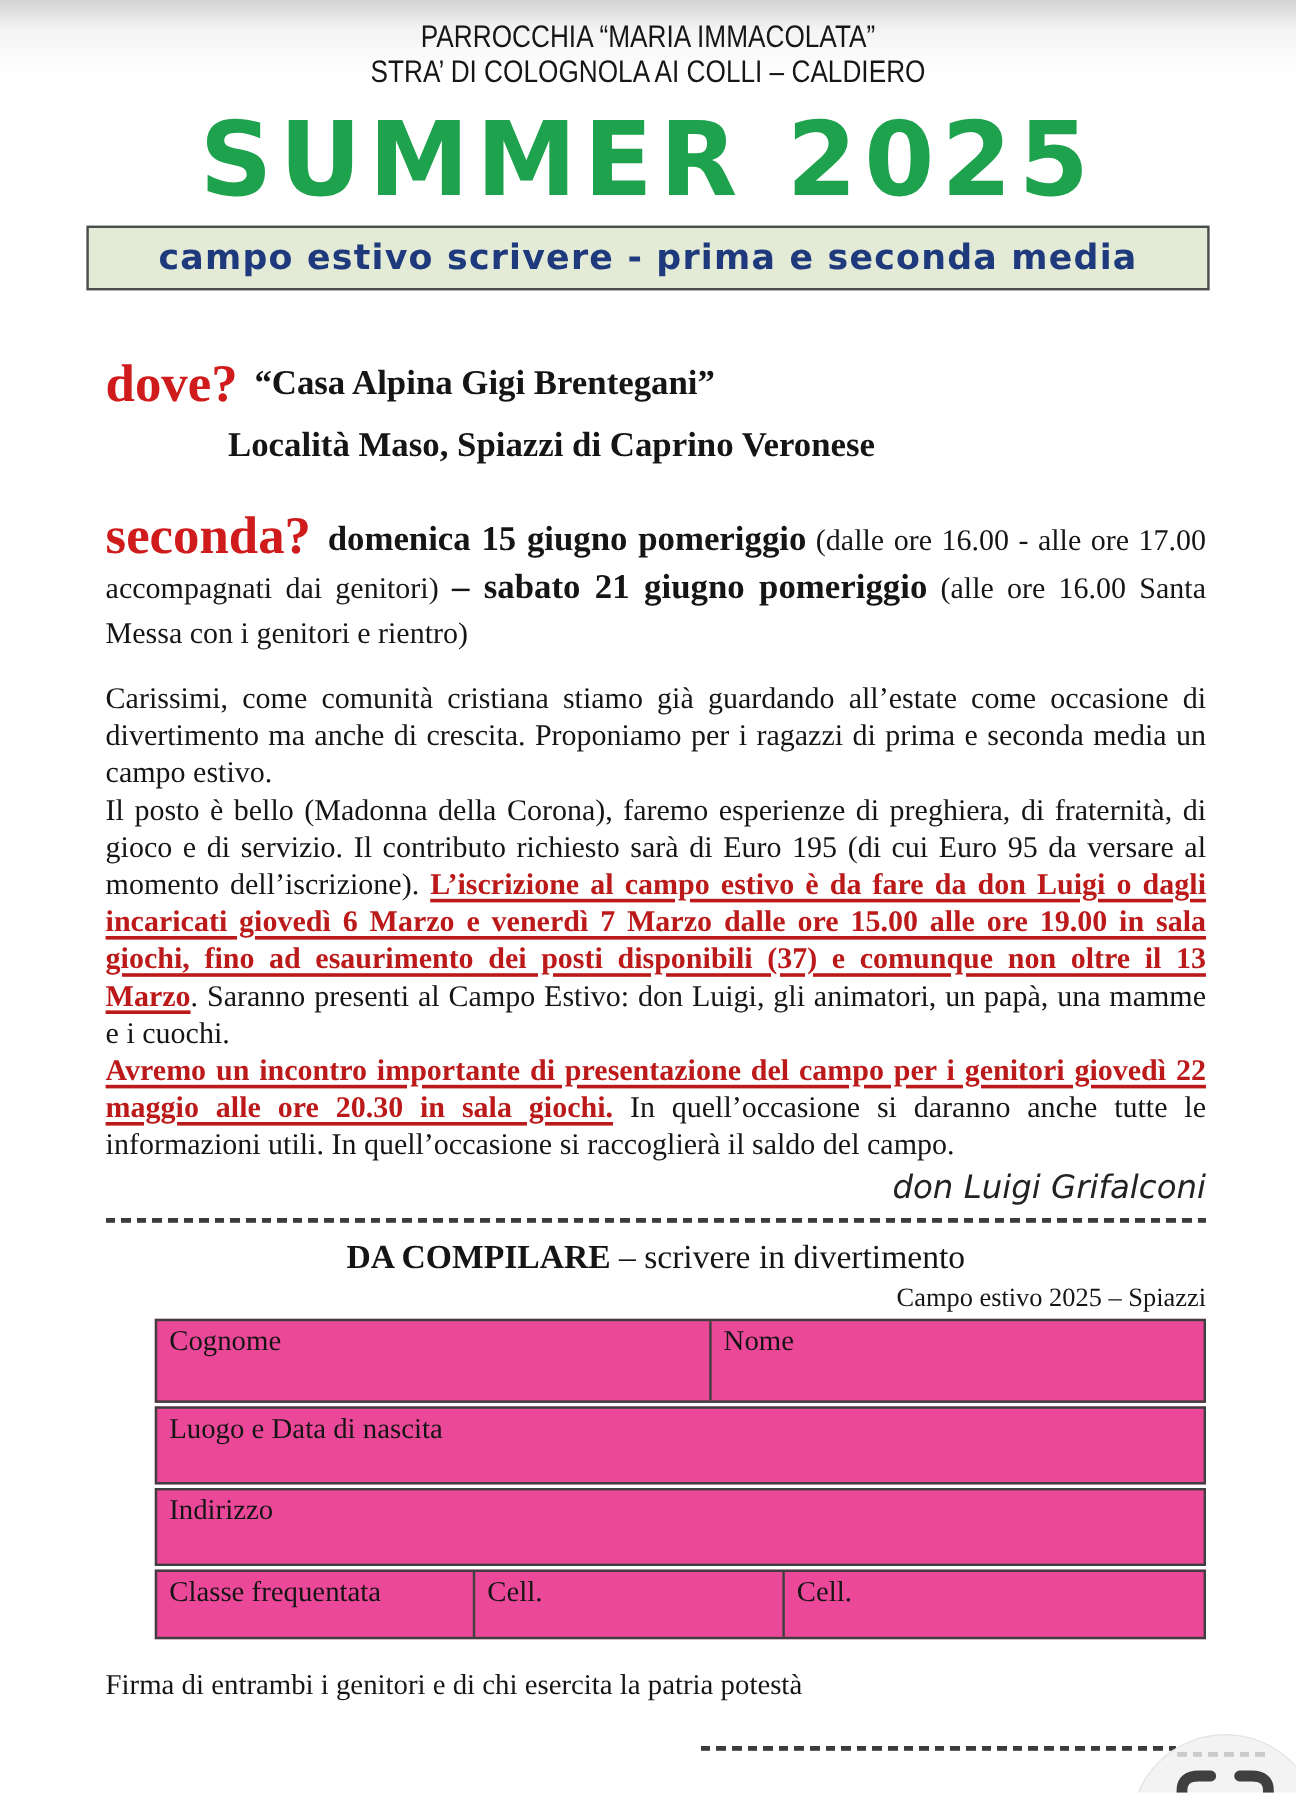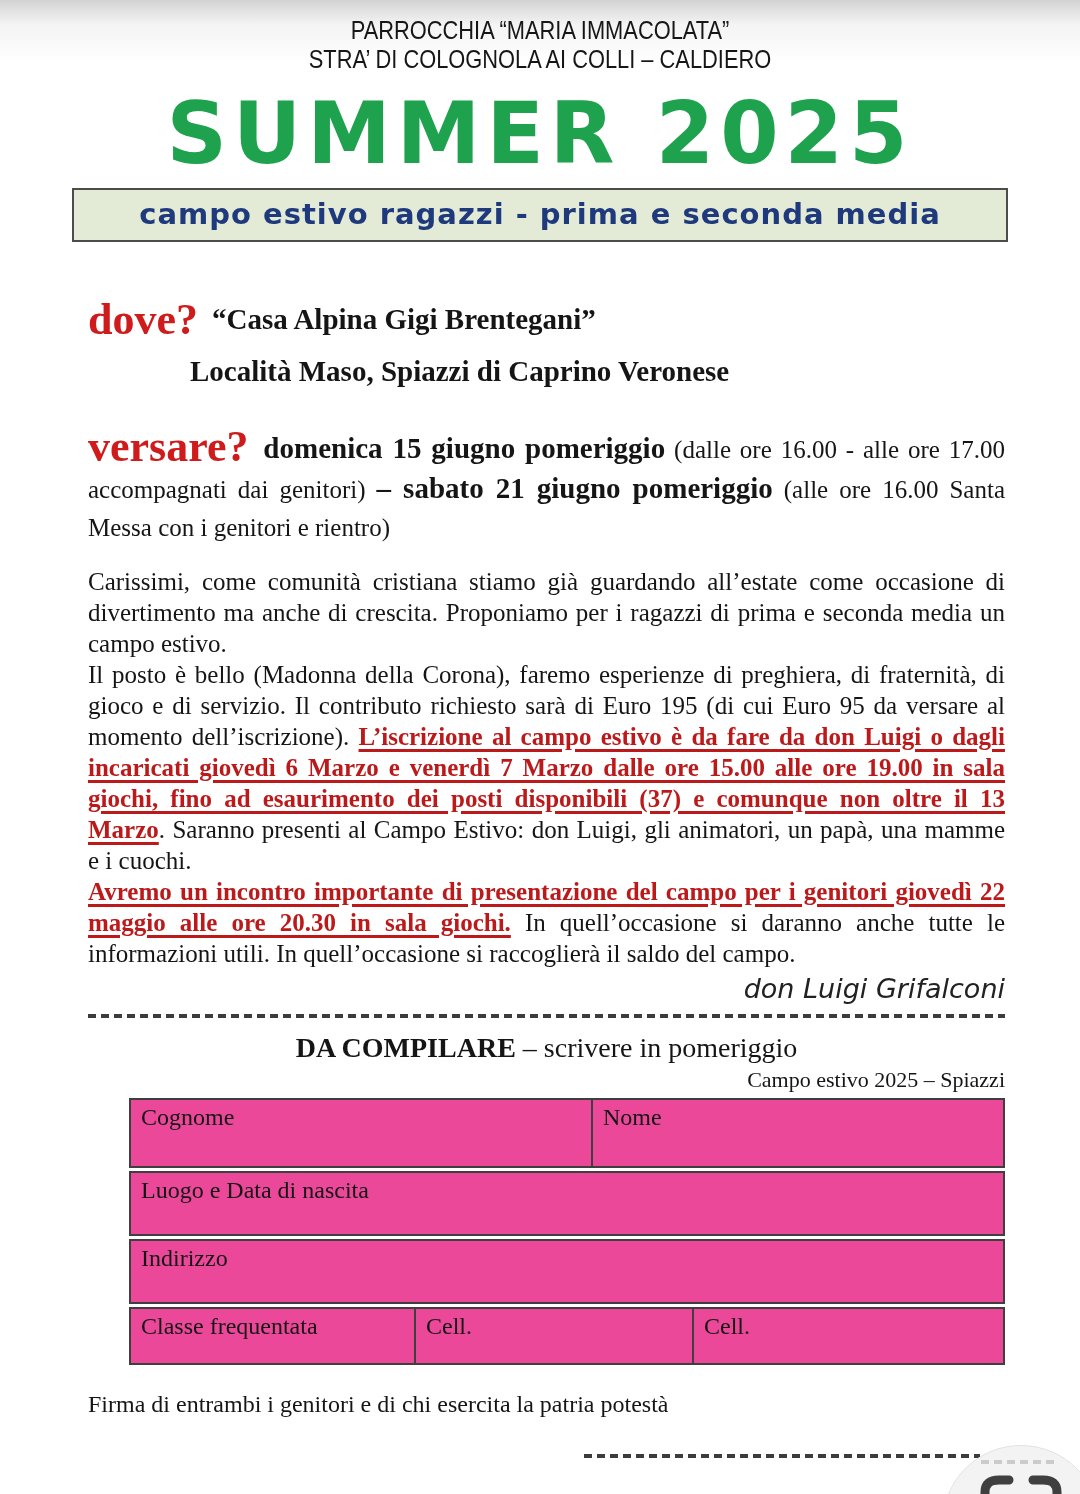--- a/index.html
+++ b/index.html
@@ -64,21 +64,21 @@
 
   
   .form-title { margin-top:14px; text-align:center; font-size:28px; }
   .form-title .bold { font-weight:bold;text-align:center; }
   .form-subtitle { margin-top:3px; text-align:right; font-size:22px; }
 
   .t-row { border:2px solid #3f3f3f; display:grid; background:#ec4899;margin-left:41px; }
   .t-row + .t-row { margin-top:3px; }
   .row-1 { margin-top:5px; grid-template-columns:460px 1fr; height:70px; }
   .row-2, .row-3 { height:65px; }
-  .row-4 { grid-template-columns:263px 258px 1fr; height:58px;gap:20px; }
+  .row-4 { grid-template-columns:263px 258px 1fr; height:58px; }
   .t-cell { padding:4px 10px; font-size:24px; }
   .t-cell + .t-cell { border-left:2px solid #3f3f3f; }
 
   .firma { margin-top:26px; font-size:24px; }
 
   .sig-lines { margin-top:36px; display:flex; flex-direction:column;
     align-items:flex-end; padding-right:25px; }
   .sig-line { width:396px; }
   .sig-line.second { margin-top:48px; }
   .sig-line-ext { position:absolute; left:981px; top:1460px; width:78px; height:4px;
@@ -97,53 +97,53 @@
   <div class="photo-edge"></div>
 
   <div class="parish">
     <div>PARROCCHIA “MARIA IMMACOLATA”</div>
     <div>STRA’ DI COLOGNOLA AI COLLI – CALDIERO</div>
   </div>
 
   <div class="main-title">SUMMER 2025</div>
 
   <div class="banner">
-    <span>campo estivo ragazzi - prima e seconda media</span>
+    <span>campo estivo scrivere - prima e seconda media</span>
   </div>
 
   <div class="content">
 
     <div class="dove">
       <div class="dove-line1">
         <span class="red-label">dove?</span>
         <span class="dove-venue">“Casa Alpina Gigi Brentegani”</span>
       </div>
       <div class="dove-address">Località Maso, Spiazzi di Caprino Veronese</div>
     </div>
 
     <div class="quando">
-      <span class="red-label">versare?</span>
+      <span class="red-label">seconda?</span>
       <span class="b28">domenica 15 giugno pomeriggio</span>
       <span> (dalle ore 16.00 - alle ore 17.00 accompagnati dai genitori) </span>
       <span class="b28">– sabato 21 giugno pomeriggio</span>
       <span> (alle ore 16.00 Santa Messa con i genitori e rientro)</span>
     </div>
 
     <div class="intro">
       <p>Carissimi, come comunità cristiana stiamo già guardando all’estate come occasione di divertimento ma anche di crescita. Proponiamo per i ragazzi di prima e seconda media un campo estivo.</p>
       <p><span>Il posto è bello (Madonna della Corona), faremo esperienze di preghiera, di fraternità, di gioco e di servizio. Il contributo richiesto sarà di Euro 195 (di cui Euro 95 da versare al momento dell’iscrizione). </span><span class="red-u">L’iscrizione al campo estivo è da fare da don Luigi o dagli incaricati giovedì 6 Marzo e venerdì 7 Marzo dalle ore 15.00 alle ore 19.00 in sala giochi, fino ad esaurimento dei posti disponibili (37) e comunque non oltre il 13 Marzo</span><span>. Saranno presenti al Campo Estivo: don Luigi, gli animatori, un papà, una mamme e i cuochi.</span></p>
       <p><span class="red-u">Avremo un incontro importante di presentazione del campo per i genitori giovedì 22 maggio alle ore 20.30 in sala giochi.</span><span> In quell’occasione si daranno anche tutte le informazioni utili. In quell’occasione si raccoglierà il saldo del campo.</span></p>
     </div>
 
     <div class="sig-name">don Luigi Grifalconi</div>
 
     <div class="dash separator"></div>
 
     <div class="form-title">
-      <span class="bold">DA COMPILARE</span><span> – scrivere in pomeriggio</span>
+      <span class="bold">DA COMPILARE</span><span> – scrivere in divertimento</span>
     </div>
     <div class="form-subtitle">Campo estivo 2025 – Spiazzi</div>
 
     <div>
       <div class="t-row row-1">
         <div class="t-cell"><span>Cognome</span></div>
         <div class="t-cell"><span>Nome</span></div>
       </div>
       <div class="t-row row-2">
         <div class="t-cell"><span>Luogo e Data di nascita</span></div>

